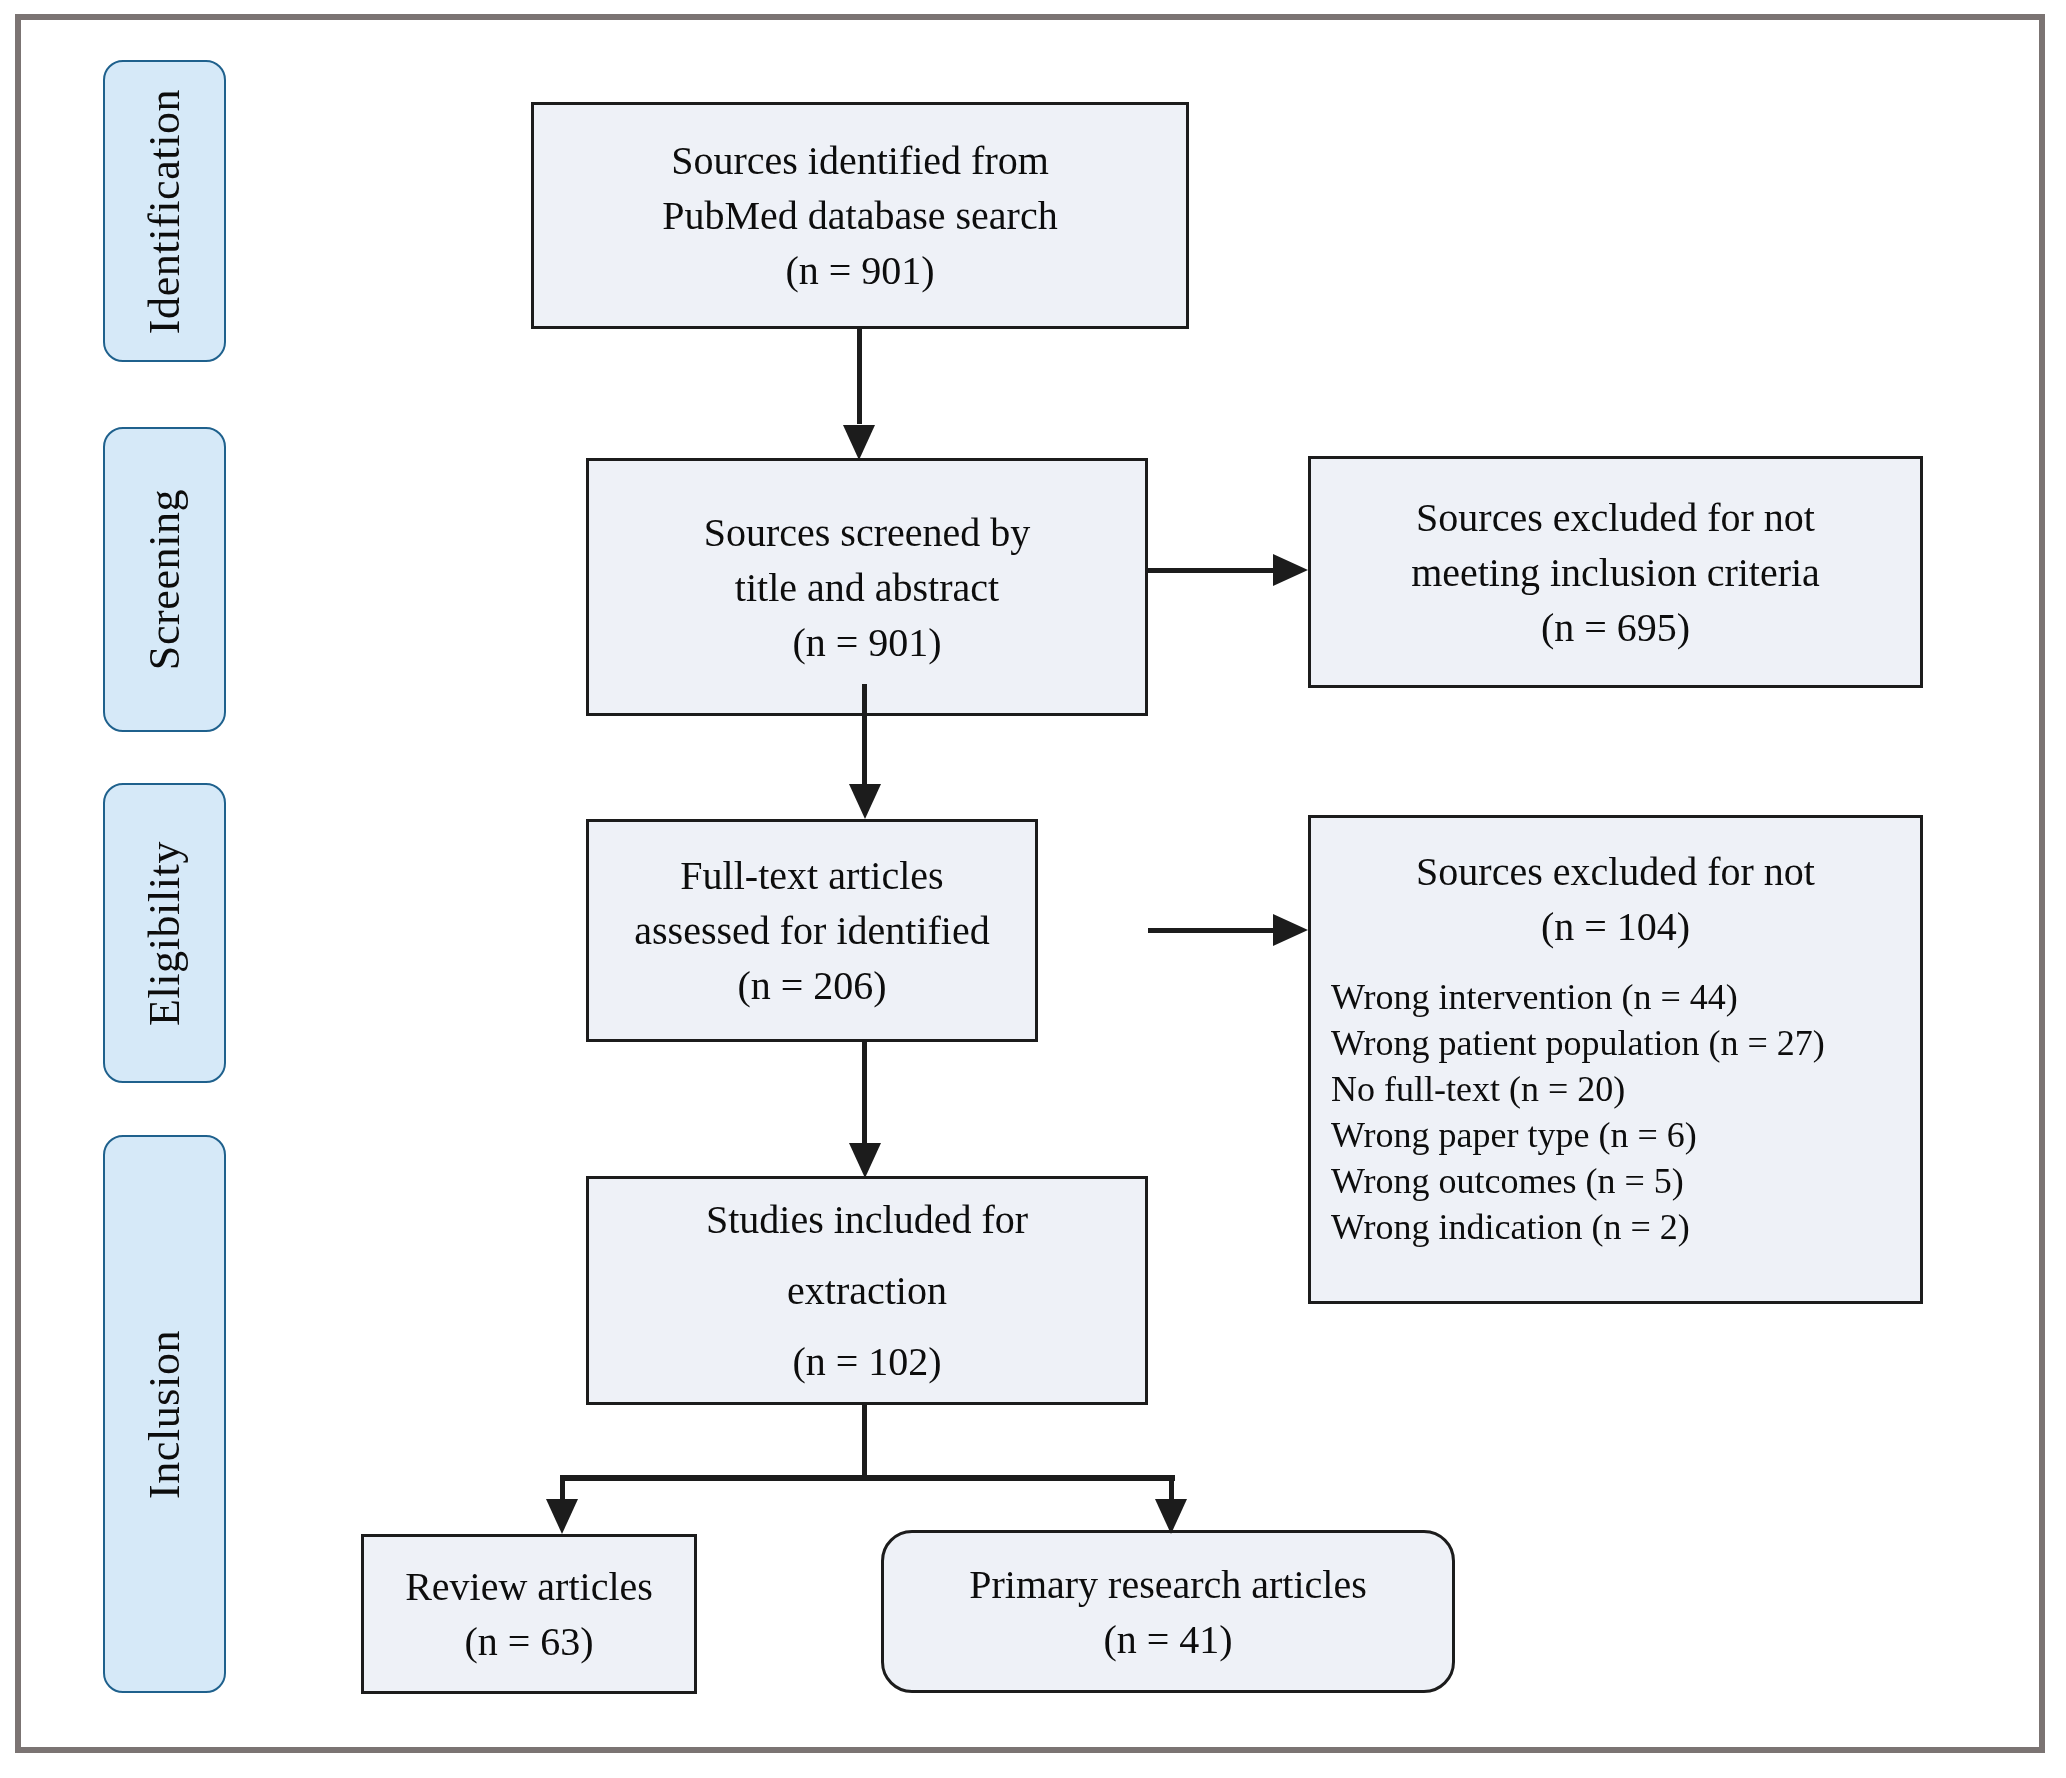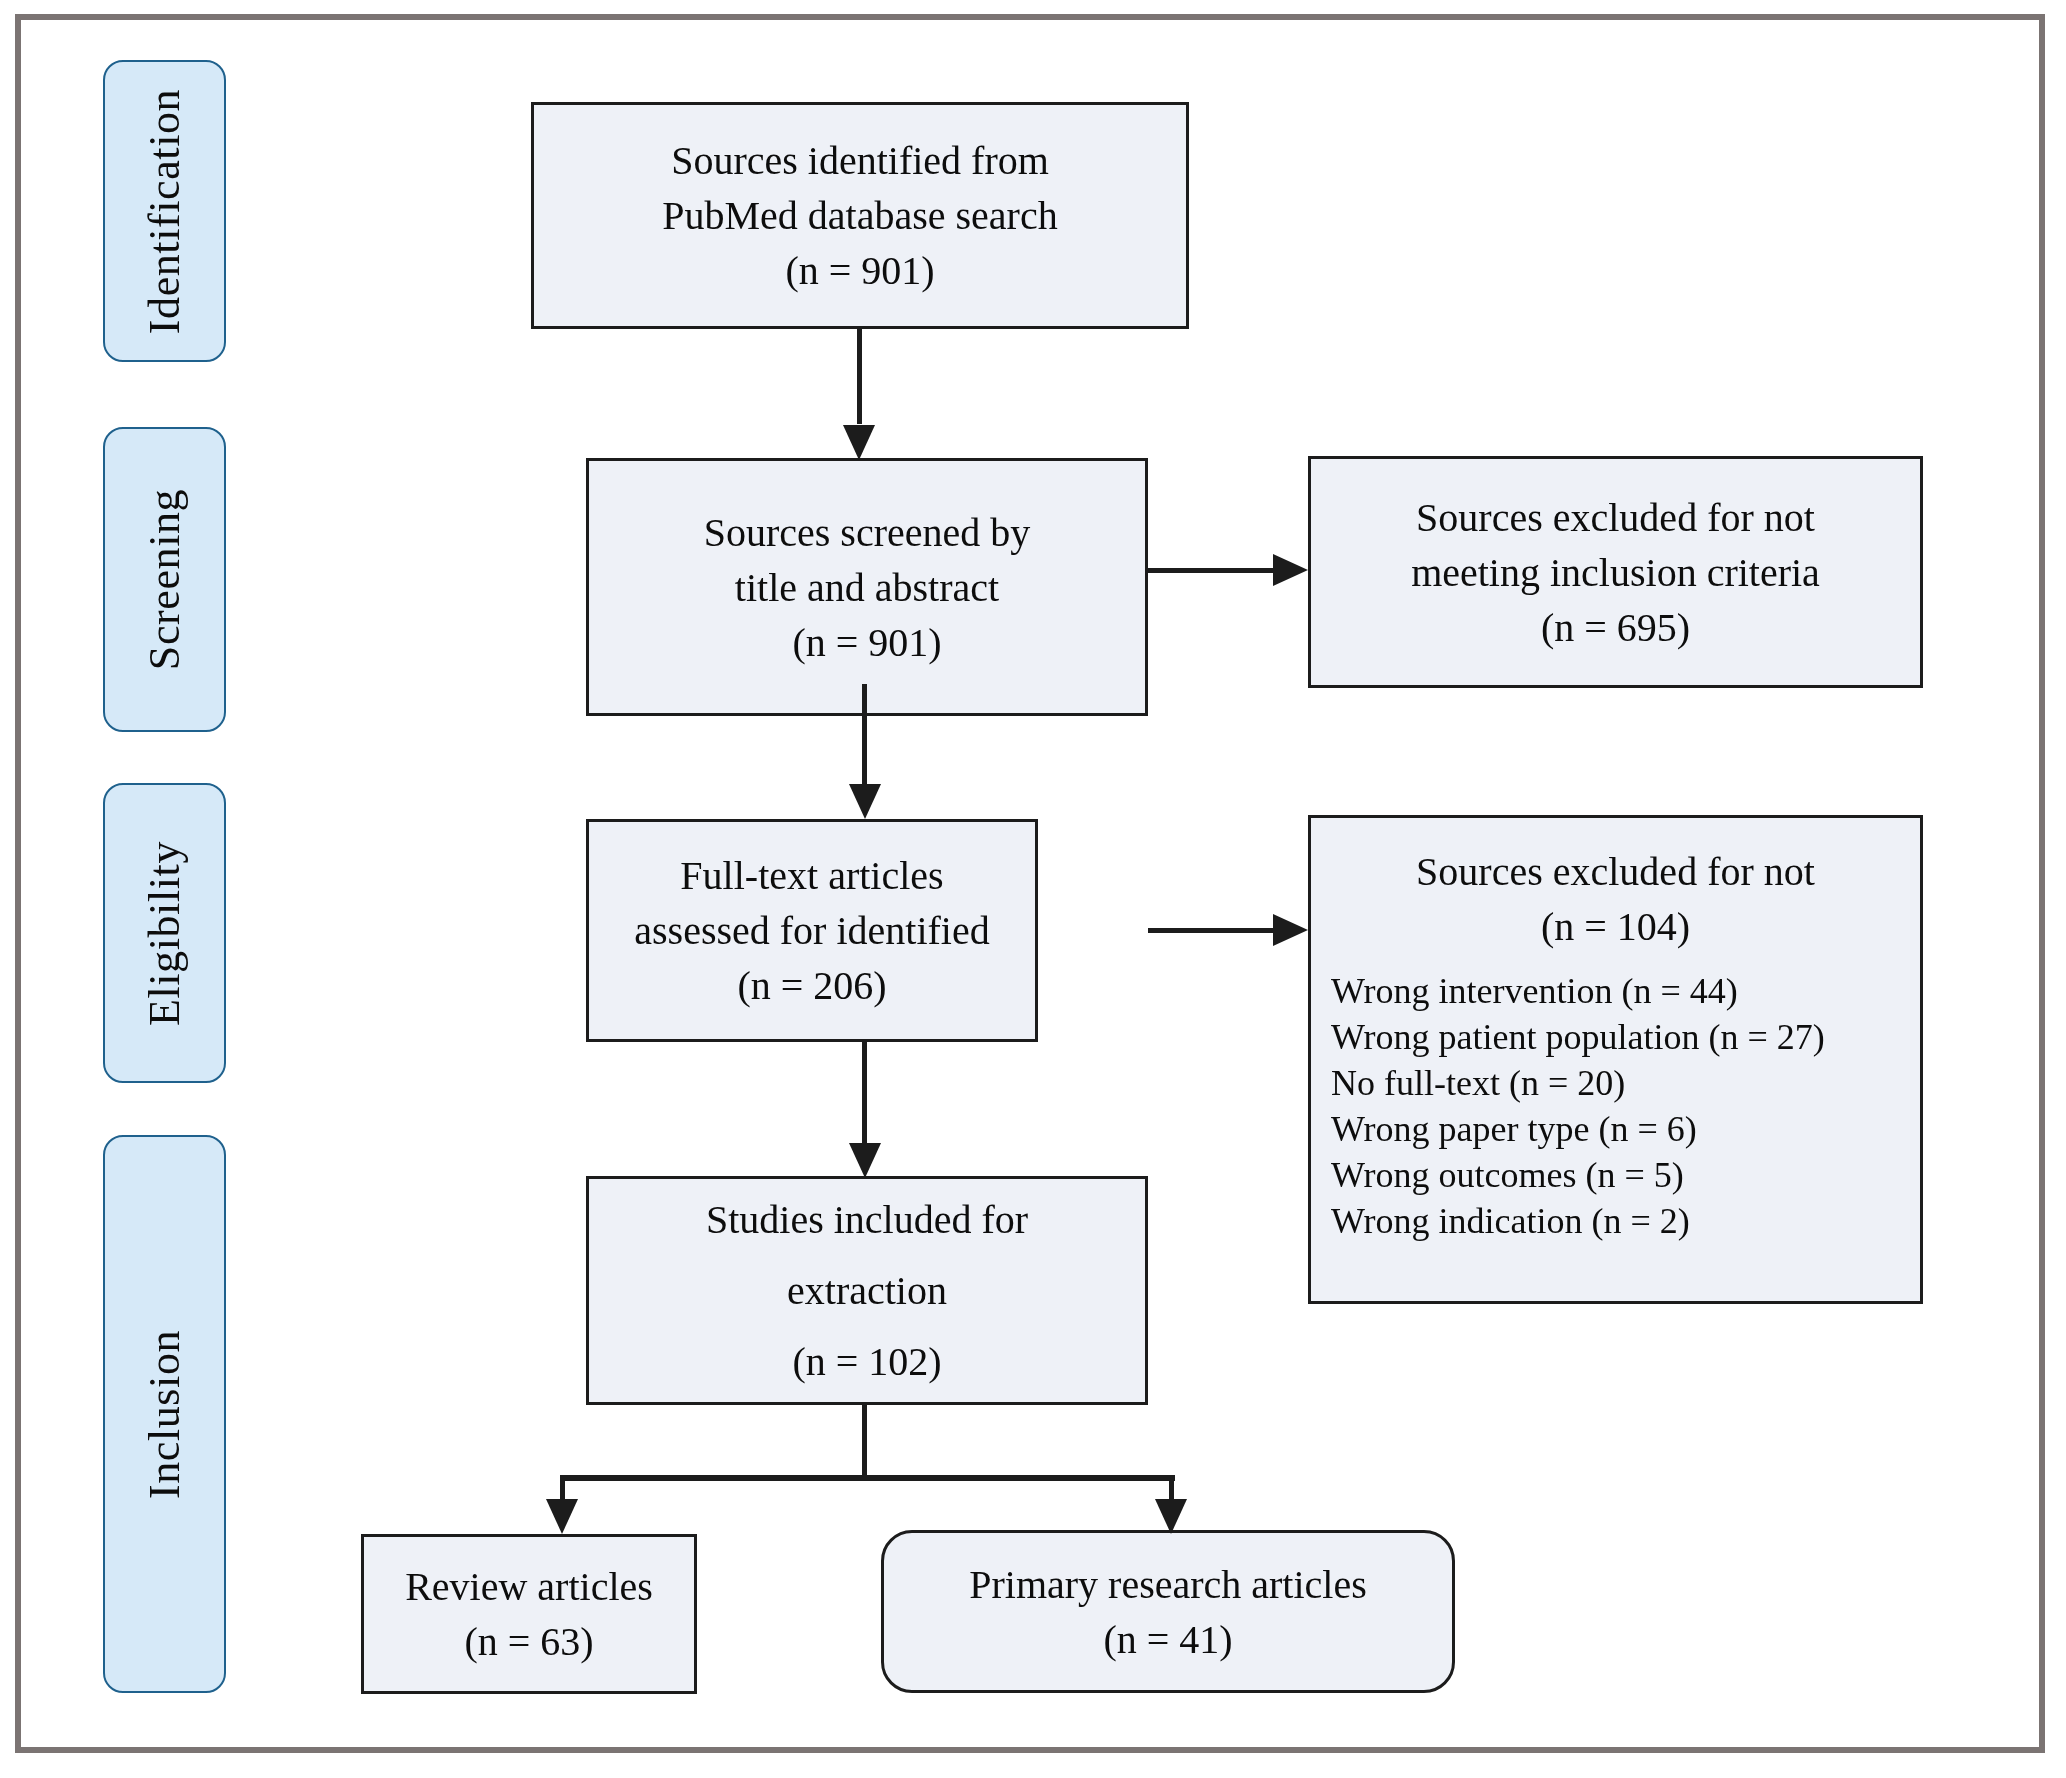--- a/index.html
+++ b/index.html
@@ -47,21 +47,21 @@
   #box-fulltext{left:586px;top:819px;width:452px;height:223px;}
   #box-excl-eligibility{
     left:1308px;top:815px;width:615px;height:489px;
     justify-content:flex-start;padding:26px 12.5px 12.5px 12.5px;
   }
   #box-included{left:586px;top:1176px;width:562px;height:229px;gap:16px;}
   #box-review{left:361px;top:1534px;width:336px;height:160px;}
   #box-primary{left:881px;top:1530px;width:574px;height:163px;border-radius:31px;}
   .reasons{
     width:100%;text-align:left;font-size:36px;line-height:46px;
-    padding-left:7.5px;box-sizing:border-box;margin-top:14px;
+    padding-left:7.5px;box-sizing:border-box;margin-top:20px;
   }
   .reasons div{white-space:nowrap;}
   
   .hline,.vline{position:absolute;background:var(--arrow);}
   .vline{width:5px;}
   .hline{height:5px;}
   .head-down{
     position:absolute;width:0;height:0;
     border-left:16.3px solid transparent;border-right:16.3px solid transparent;
     border-top:35px solid var(--arrow);

